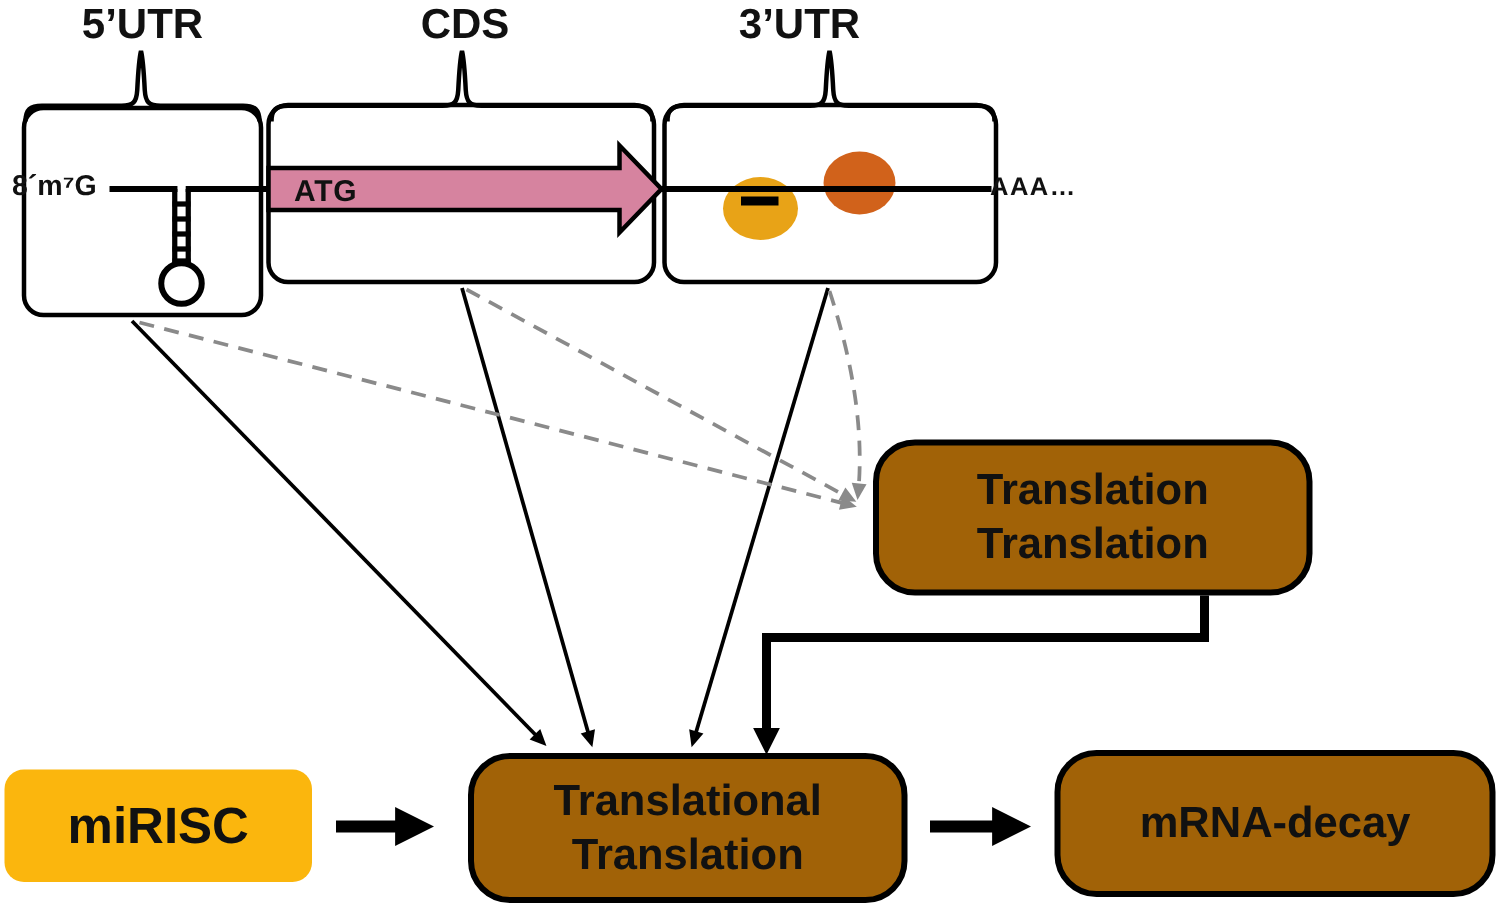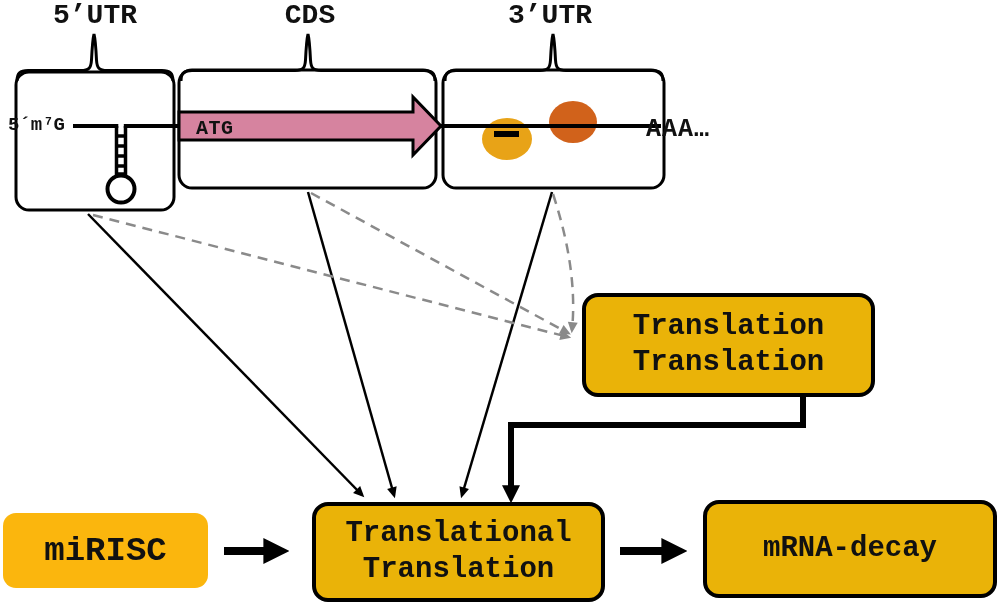--- a/index.html
+++ b/index.html
@@ -1,29 +1,29 @@
 <!DOCTYPE html>
 <html><head>
 <meta charset="utf-8">
 <title>miRNA-mediated repression diagram</title>
 <style>
   html,body{margin:0;padding:0;background:#fff;}
   .canvas{
     position:relative;width:1000px;height:608px;background:#ffffff;
-    font-family:Liberation Mono, monospace;overflow:hidden;
+    font-family:Liberation Sans, sans-serif;overflow:hidden;
   }
   .canvas svg{position:absolute;left:0;top:0;}
   .lbl{position:absolute;font-weight:700;color:#111;white-space:nowrap;}
   .region-label{top:0;width:130px;text-align:center;font-size:28px;}
   .cap-label{left:8px;top:114px;font-size:19px;}
   .atg-label{left:196px;top:117px;font-size:20px;letter-spacing:.5px;}
-  .aaa-label{left:646px;top:115px;font-size:25px;letter-spacing:1px;}
+  .aaa-label{left:660px;top:115px;font-size:17px;letter-spacing:1px;}
   .node{
-    position:absolute;box-sizing:border-box;background:#eab308;border:4px solid #000;
-    border-radius:16px;display:flex;flex-direction:column;align-items:center;justify-content:center;
+    position:absolute;box-sizing:border-box;background:#a16207;border:4px solid #000;
+    border-radius:28px;display:flex;flex-direction:column;align-items:center;justify-content:center;
     font-weight:700;font-size:29px;line-height:36px;color:#111;text-align:center;
   }
   .node-te{left:582px;top:293px;width:293px;height:104px;}
   .node-tr{left:312px;top:502px;width:293px;height:100px;}
   .node-decay{left:703px;top:500px;width:294px;height:98px;}
   .node-mirisc{left:3px;top:513px;width:205px;height:75px;border:none;border-radius:13px;font-size:34px;}
 </style>
 </head>
 <body>
 
@@ -92,23 +92,23 @@
     </g>
 
     <path d="M803 397 L803 425 L511 425 L511 487" fill="none" stroke="#000" stroke-width="6" marker-end="url(#headElbow)"></path>
 
     <line x1="224" y1="551" x2="266" y2="551" stroke="#000" stroke-width="8" marker-end="url(#headBold)"></line>
     <line x1="620" y1="551" x2="664" y2="551" stroke="#000" stroke-width="8" marker-end="url(#headBold)"></line>
   </svg>
 
   <div class="lbl region-label" style="left:30px;">5’UTR</div>
   <div class="lbl region-label" style="left:245px;">CDS</div>
-  <div class="lbl region-label" style="left:485px;">3’UTR</div>
+  <div class="lbl region-label" style="left:468px;">3’UTR</div>
 
-  <div class="lbl cap-label">5´m⁷G</div>
+  <div class="lbl cap-label">8´m⁷G</div>
   <div class="lbl atg-label">ATG</div>
   <div class="lbl aaa-label">AAA…</div>
 
   <div class="node node-te">
     <span>Translation</span>
     <span>Translation</span>
   </div>
 
   <div class="node node-tr">
     <span>Translational</span>

